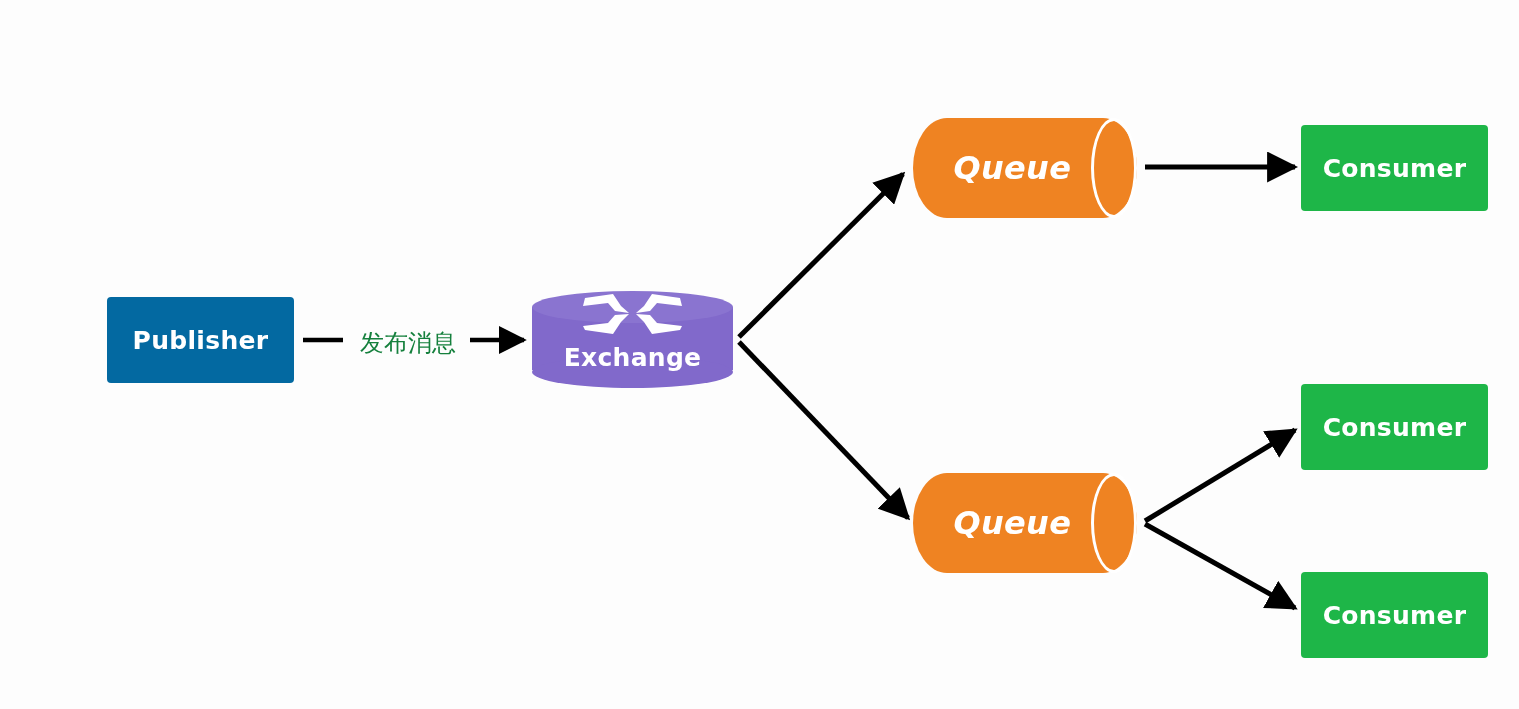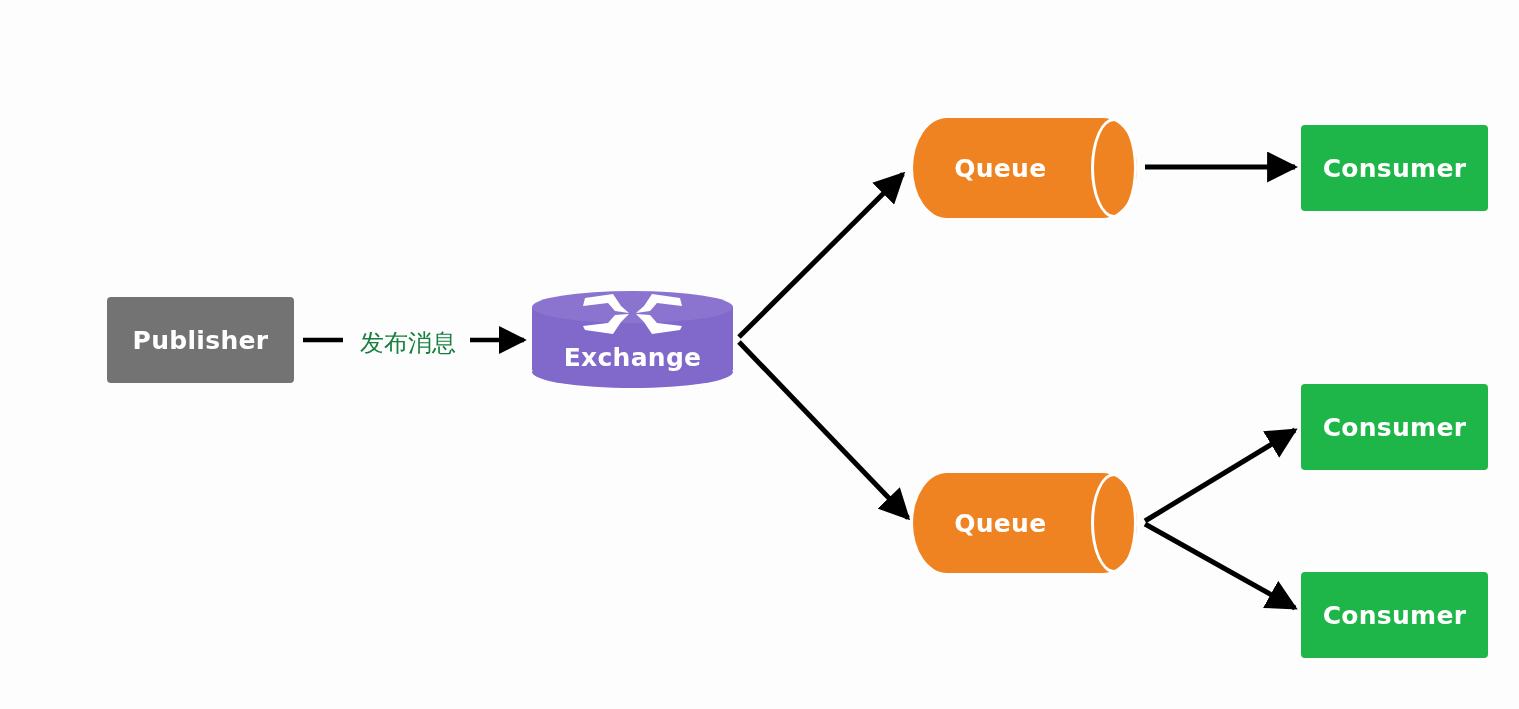--- a/index.html
+++ b/index.html
@@ -106,25 +106,26 @@
     right: 0;
     top: 0;
     width: 46px;
     height: 100%;
     border-radius: 50%;
     box-sizing: border-box;
     background: transparent;
   }
   .queue-node .node-label {
     position: absolute;
-    left: 0;
+    left: 12px;
     top: 50%;
     transform: translateY(-50%);
     width: 78%;
-    font-size: 25px;
+    font-size: 32px;
+    font-style: italic;
   }
 
   
   .edge-label {
     position: absolute;
     z-index: 3;
     color: #15803d;
     font-size: 24px;
     white-space: nowrap;
     font-family: "DejaVu Sans", "Liberation Sans", sans-serif;
@@ -152,21 +153,21 @@
 
     <line x1="1145" y1="167" x2="1295" y2="167" stroke="#000000" stroke-width="5" marker-end="url(#arrowhead)"></line>
 
     <line x1="1145" y1="521" x2="1295" y2="430" stroke="#000000" stroke-width="5" marker-end="url(#arrowhead)"></line>
 
     <line x1="1145" y1="524" x2="1295" y2="608" stroke="#000000" stroke-width="5" marker-end="url(#arrowhead)"></line>
   </svg>
 
   <div class="edge-label" style="left:350px; top:327px; width:116px; text-align:center;">发布消息</div>
 
-  <div class="rect-node" style="left:107px; top:297px; width:187px; height:86px; background:#737373;">
+  <div class="rect-node" style="left:107px; top:297px; width:187px; height:86px; background:#0369a1;">
     <span class="node-label">Publisher</span>
   </div>
 
   <div class="exchange-node" style="left:532px; top:291px; width:201px; height:97px;">
     <div class="exchange-body" style="background:#8169cb;"></div>
     <div class="exchange-bottom" style="background:#8169cb;"></div>
     <div class="exchange-top" style="background:#8a74d0;"></div>
 
     <svg class="router-glyph" width="111" height="44" viewBox="0 0 111 44" style="left:45px; top:1px;" xmlns="http://www.w3.org/2000/svg">
       <g fill="#ffffff">

